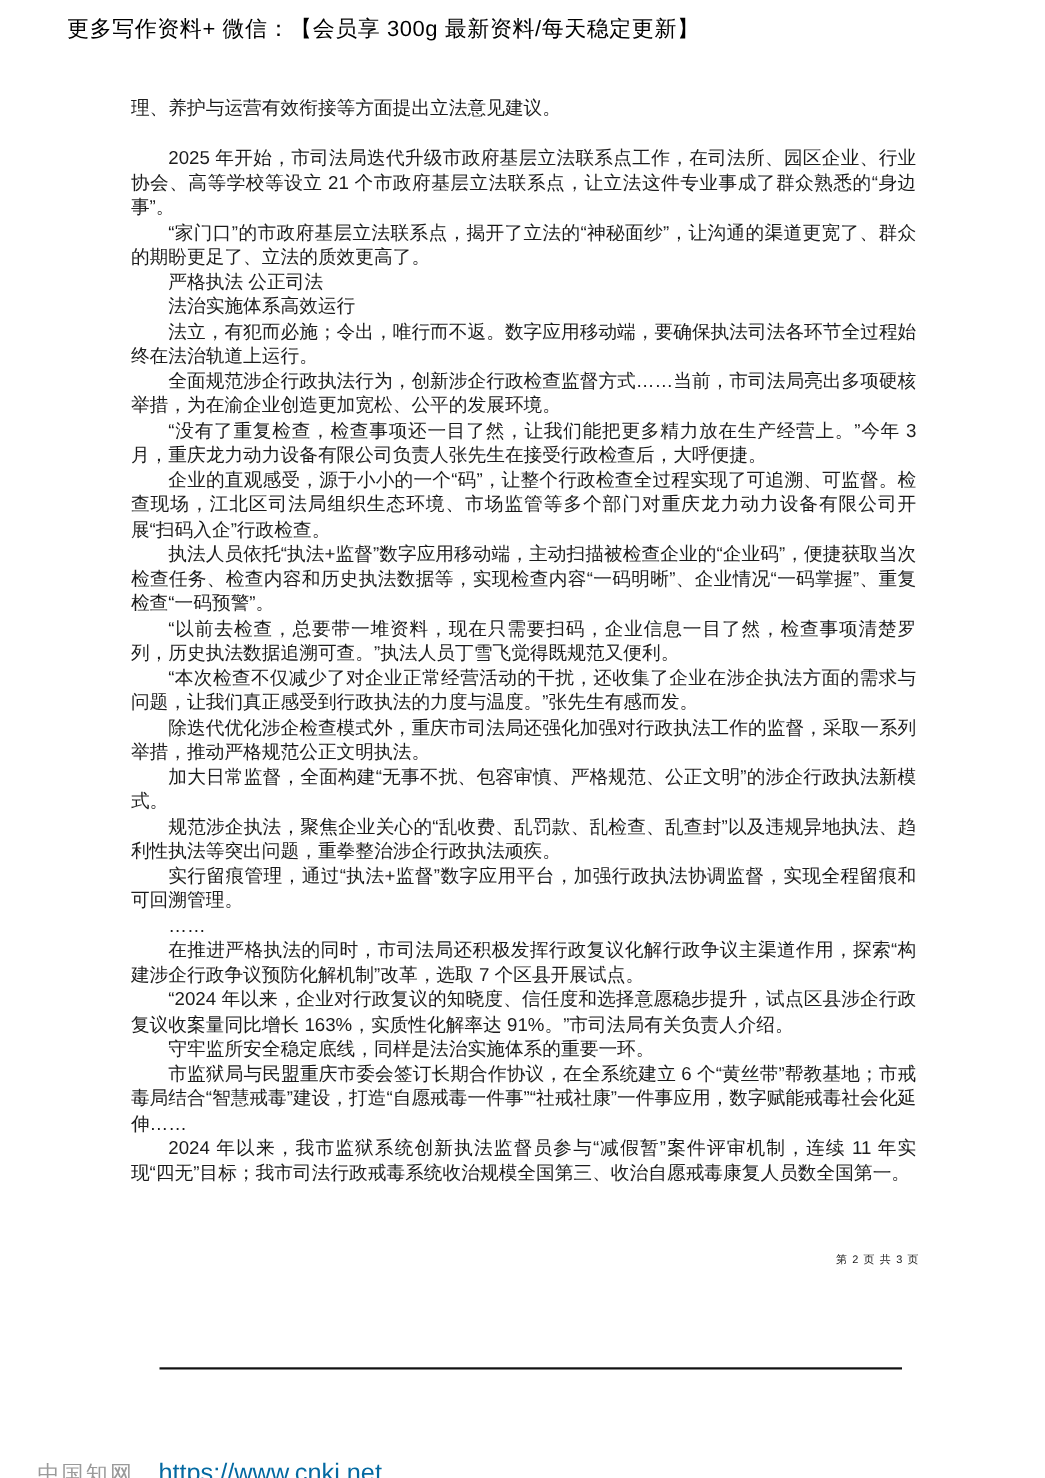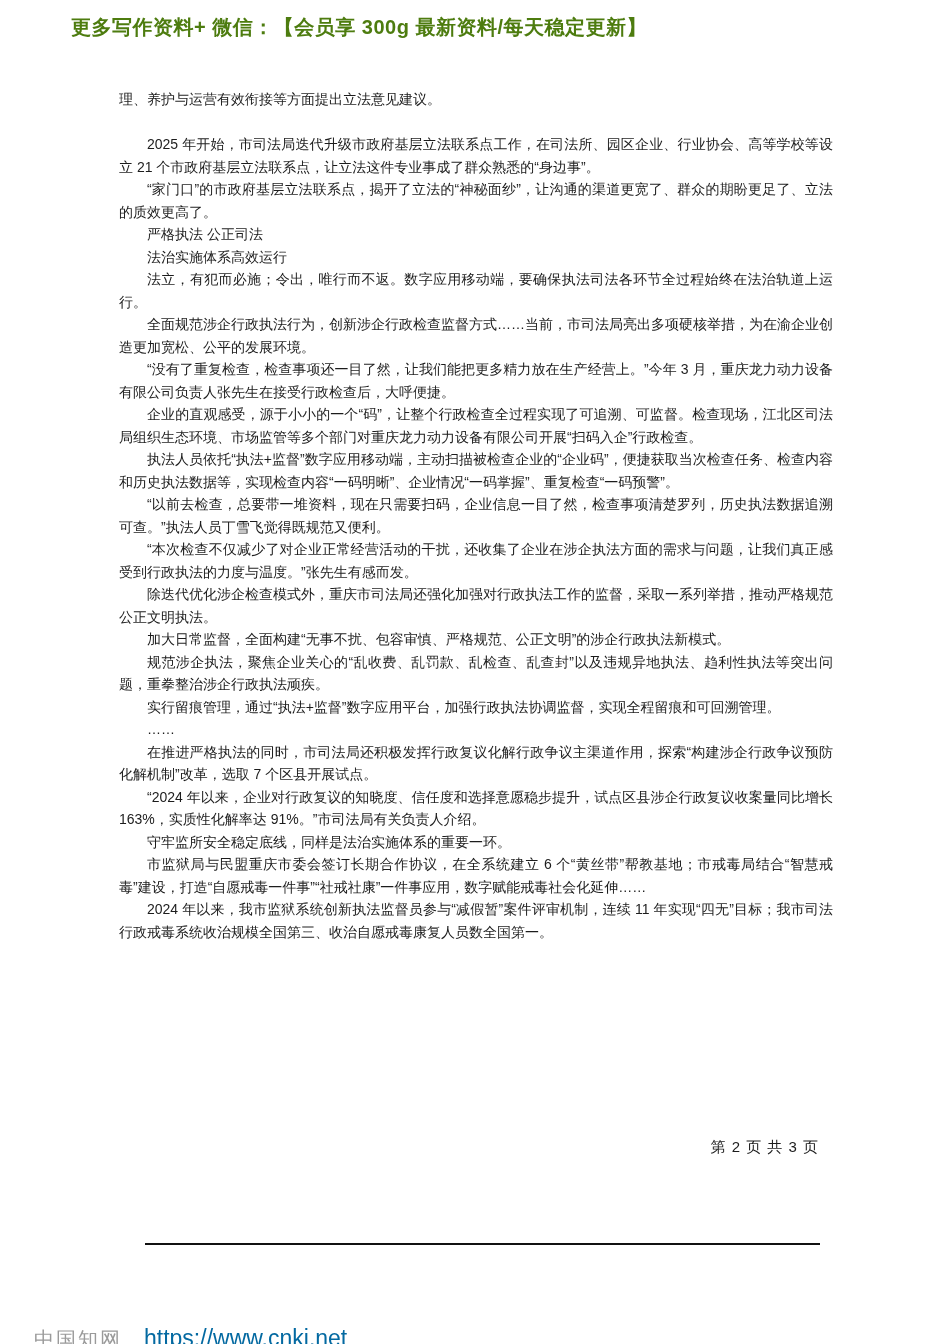--- a/index.html
+++ b/index.html
@@ -14,51 +14,50 @@
     background: #ffffff;
     overflow: hidden;
     font-family: "Liberation Sans", "DejaVu Sans", sans-serif;
   }
   .promo-banner {
     position: absolute;
     left: 61px;
     top: 14px;
     font-size: 20px;
     line-height: 26px;
-    font-weight: 700;
-    color: #4d7c0f;
+    font-weight: 400;
+    color: #000000;
     letter-spacing: 0.5px;
     white-space: nowrap;
-    margin-left: 10px;
   }
   .doc-body {
     position: absolute;
     left: 119px;
     top: 88px;
     width: 714px;
-    font-size: 14px;
+    font-size: 17px;
     line-height: 22.5px;
     color: #1c1c1c;
     text-align: justify;
   }
   .doc-body p.para {
     margin: 0;
     padding: 0;
     min-height: 22.5px;
   }
   .doc-body p.para.indent {
     text-indent: 2em;
   }
   .page-number {
     position: absolute;
-    left: 119px;
+    left: 136px;
     top: 1138px;
     width: 700px;
     text-align: right;
-    font-size: 15px;
+    font-size: 10px;
     color: #1c1c1c;
     letter-spacing: 1px;
   }
   .footer-rule {
     position: absolute;
     left: 145px;
     top: 1243px;
     width: 675px;
     height: 2px;
     background: #111111;

